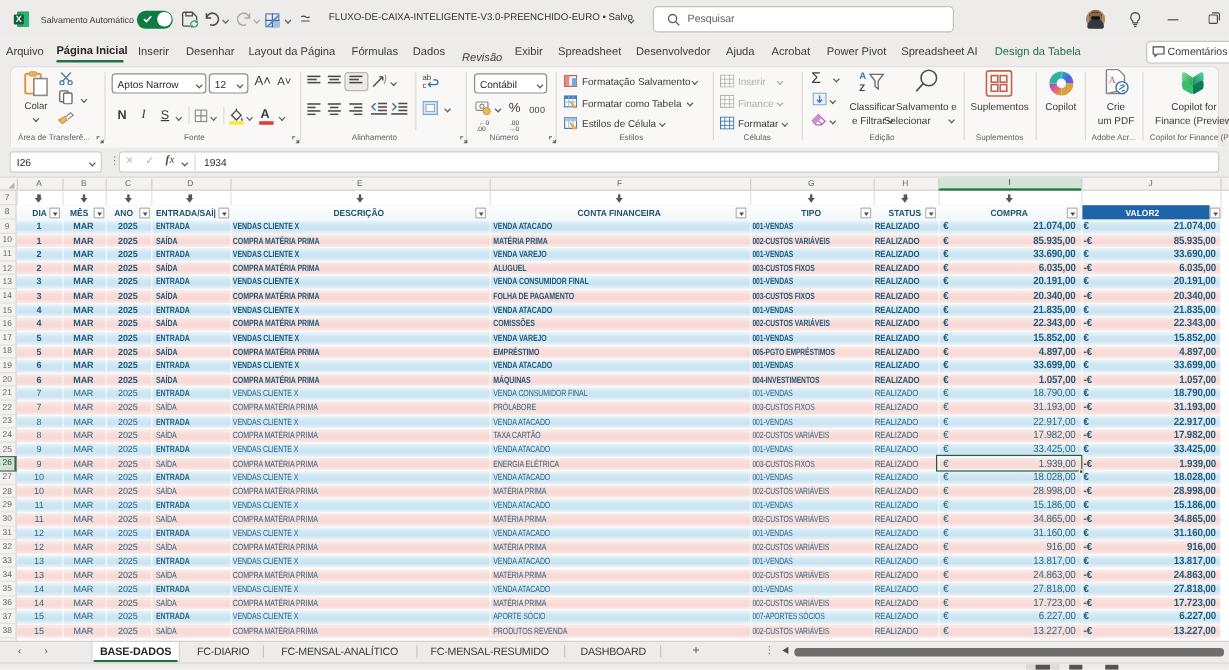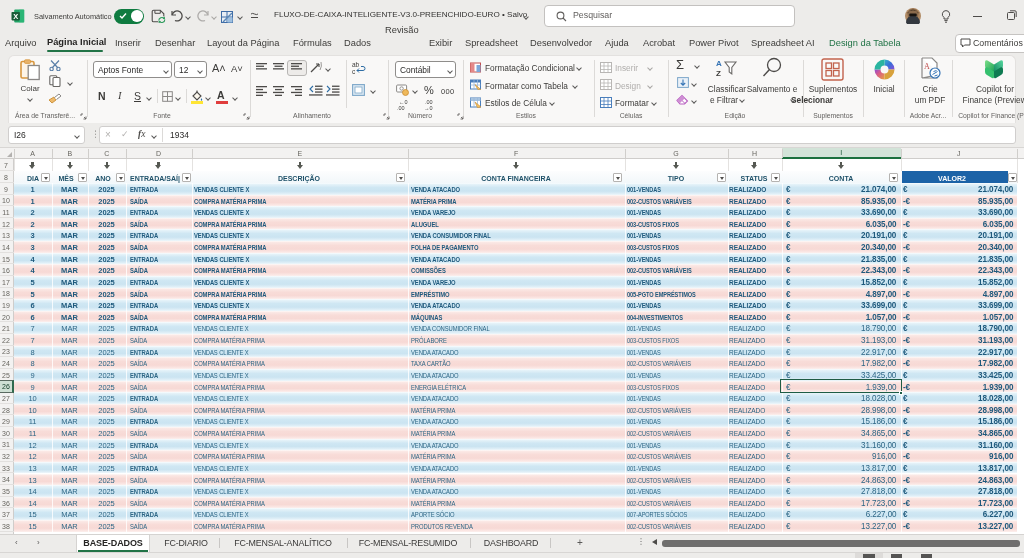--- a/index.html
+++ b/index.html
@@ -87,21 +87,21 @@
 <path d="M3 0.8 L8 0.8 A1.2 1.2 0 0 1 9.2 2 L9.2 7" stroke="#4d4b49" fill="none" stroke-width="1"></path>
 </svg>
 <div class="ab" style="left:0;top:32px;width:1024px;height:23px;background:#edecea;"></div>
 <div class="ab" style="left:5px;top:37.5px;font-size:9.3px;color:#3c3b39;">Arquivo</div>
 <div class="ab" style="left:47px;top:37px;font-size:9.3px;font-weight:bold;color:#262524;">Página Inicial</div>
 <div class="ab" style="left:115px;top:37.5px;font-size:9.3px;color:#3c3b39;">Inserir</div>
 <div class="ab" style="left:155px;top:37.5px;font-size:9.3px;color:#3c3b39;">Desenhar</div>
 <div class="ab" style="left:207px;top:37.5px;font-size:9.3px;color:#3c3b39;">Layout da Página</div>
 <div class="ab" style="left:293px;top:37.5px;font-size:9.3px;color:#3c3b39;">Fórmulas</div>
 <div class="ab" style="left:344px;top:37.5px;font-size:9.3px;color:#3c3b39;">Dados</div>
-<div class="ab" style="left:385px;top:25px;font-size:9.3px;color:#3c3b39;">Revisão</div>
+<div class="ab" style="left:385px;top:43px;font-size:9.3px;color:#3c3b39;font-style:italic;">Revisão</div>
 <div class="ab" style="left:429px;top:37.5px;font-size:9.3px;color:#3c3b39;">Exibir</div>
 <div class="ab" style="left:465px;top:37.5px;font-size:9.3px;color:#3c3b39;">Spreadsheet</div>
 <div class="ab" style="left:530px;top:37.5px;font-size:9.3px;color:#3c3b39;">Desenvolvedor</div>
 <div class="ab" style="left:605px;top:37.5px;font-size:9.3px;color:#3c3b39;">Ajuda</div>
 <div class="ab" style="left:643px;top:37.5px;font-size:9.3px;color:#3c3b39;">Acrobat</div>
 <div class="ab" style="left:689px;top:37.5px;font-size:9.3px;color:#3c3b39;">Power Pivot</div>
 <div class="ab" style="left:751px;top:37.5px;font-size:9.3px;color:#3c3b39;">Spreadsheet AI</div>
 <div class="ab" style="left:829px;top:37.5px;font-size:9.3px;color:#217346;">Design da Tabela</div>
 <div class="ab" style="left:47px;top:49.5px;width:56px;height:2.2px;background:#217346;border-radius:1px;"></div>
 <div class="ab" style="left:955px;top:33.5px;width:75px;height:19px;background:#fff;border:1px solid #c6c4c2;border-radius:4px;"></div>
@@ -158,21 +158,21 @@
 <svg class="ab" style="left:49px;top:75px" width="12" height="12" viewBox="0 0 12 12">
 <rect x="0.8" y="0.8" width="7" height="9" rx="1" stroke="#696765" fill="#fff" stroke-width="1.1"></rect>
 <rect x="4" y="2.5" width="7" height="9" rx="1" stroke="#696765" fill="#fff" stroke-width="1.1"></rect>
 </svg>
 <span class="chev" style="left:68px;top:80px;"></span>
 <svg class="ab" style="left:48px;top:93px" width="14" height="12" viewBox="0 0 14 12">
 <path d="M1 7 L6 4 L8 7 L4 10 Z" fill="#eeb96a" stroke="#c98d33" stroke-width="0.9"></path>
 <path d="M6.5 4.5 L11 1 L13 3 L8.5 6.5" fill="#fff" stroke="#8a8886" stroke-width="1"></path>
 </svg>
 <div class="ab" style="left:93px;top:61px;width:79px;height:17px;background:#fff;border:1px solid #8f8d8b;border-radius:3px;"></div>
-<div class="ab" style="left:98px;top:65px;font-size:8.4px;color:#2b2a29;">Aptos Fonte</div>
+<div class="ab" style="left:98px;top:65px;font-size:8.4px;color:#2b2a29;">Aptos Narrow</div>
 <span class="chev" style="left:164px;top:68px;"></span>
 <div class="ab" style="left:174px;top:61px;width:33px;height:17px;background:#fff;border:1px solid #8f8d8b;border-radius:3px;"></div>
 <div class="ab" style="left:179px;top:65px;font-size:8.4px;color:#2b2a29;">12</div>
 <span class="chev" style="left:198px;top:68px;"></span>
 <div class="ab" style="left:212px;top:62px;font-size:11px;color:#3c3b39;">A˄</div>
 <div class="ab" style="left:231px;top:63px;font-size:9.5px;color:#3c3b39;">A˅</div>
 <div class="ab" style="left:98px;top:90px;font-size:10.5px;font-weight:bold;color:#3c3b39;">N</div>
 <div class="ab" style="left:118px;top:90px;font-size:10.5px;font-style:italic;color:#3c3b39;font-family:'Liberation Serif',serif;">I</div>
 <div class="ab" style="left:134px;top:90px;font-size:10.5px;text-decoration:underline;color:#3c3b39;">S</div>
 <span class="chev" style="left:147px;top:95px;"></span>
@@ -275,21 +275,21 @@
   </svg>
 <svg class="ab" style="left:423px;top:99px" width="15" height="11" viewBox="0 0 15 11">
 <text x="2" y="5" font-size="5.5" fill="#3c3b39">.00</text>
     <text x="1" y="10.5" font-size="5.5" fill="#3c3b39">→0</text>
   </svg>
 <svg class="ab" style="left:470px;top:61.5px" width="11" height="11" viewBox="0 0 11 11">
     <rect x="0.5" y="1" width="10" height="9" fill="#fff" stroke="#c24f4f" stroke-width="1"></rect>
     <rect x="0.5" y="1" width="4" height="9" fill="#e48989"></rect>
     <rect x="6.5" y="3" width="4" height="7" fill="#7da7d9"></rect>
   </svg>
-<div class="ab" style="left:485px;top:63.0px;font-size:8.3px;color:#3c3b39;">Formatação Condicional</div>
+<div class="ab" style="left:485px;top:63.0px;font-size:8.3px;color:#3c3b39;">Formatação Salvamento</div>
 <span class="chev" style="left:577px;top:65.0px;"></span>
 <svg class="ab" style="left:470px;top:79px" width="11" height="11" viewBox="0 0 11 11">
     <rect x="0.5" y="1" width="10" height="9" fill="#fff" stroke="#4a7ebb" stroke-width="1"></rect>
     <rect x="0.5" y="1" width="10" height="2.5" fill="#4a7ebb"></rect>
     <path d="M0.5 6 L10.5 6 M4 1 L4 10 M7.5 1 L7.5 10" stroke="#9ab7d9" stroke-width="0.8"></path>
     <path d="M5 5.5 L10.8 10.5 L8 10.8 Z" fill="#f2c063" stroke="#c98d33" stroke-width="0.6"></path>
   </svg>
 <div class="ab" style="left:485px;top:80.5px;font-size:8.3px;color:#3c3b39;">Formatar como Tabela</div>
 <span class="chev" style="left:573px;top:82.5px;"></span>
 <svg class="ab" style="left:470px;top:96.5px" width="11" height="11" viewBox="0 0 11 11">
@@ -303,21 +303,21 @@
 <svg class="ab" style="left:600px;top:61.5px" width="12" height="11" viewBox="0 0 12 11">
 <rect x="0.5" y="0.5" width="11" height="10" fill="#fff" stroke="#b8b6b4" stroke-width="1"></rect>
 <path d="M0.5 4 L11.5 4 M0.5 7.5 L11.5 7.5 M4 0.5 L4 10.5 M8 0.5 L8 10.5" stroke="#b8b6b4" stroke-width="0.8"></path>
 </svg>
 <div class="ab" style="left:615px;top:63.0px;font-size:8.3px;color:#b0aeac;">Inserir</div>
 <span class="chev lt" style="left:648px;top:65.0px;"></span>
 <svg class="ab" style="left:600px;top:79px" width="12" height="11" viewBox="0 0 12 11">
 <rect x="0.5" y="0.5" width="11" height="10" fill="#fff" stroke="#b8b6b4" stroke-width="1"></rect>
 <path d="M0.5 4 L11.5 4 M0.5 7.5 L11.5 7.5 M4 0.5 L4 10.5 M8 0.5 L8 10.5" stroke="#b8b6b4" stroke-width="0.8"></path>
 </svg>
-<div class="ab" style="left:615px;top:80.5px;font-size:8.3px;color:#b0aeac;">Design</div>
+<div class="ab" style="left:615px;top:80.5px;font-size:8.3px;color:#b0aeac;">Finance</div>
 <span class="chev lt" style="left:648px;top:82.5px;"></span>
 <svg class="ab" style="left:600px;top:96.5px" width="12" height="11" viewBox="0 0 12 11">
 <rect x="0.5" y="0.5" width="11" height="10" fill="#fff" stroke="#4a7ebb" stroke-width="1"></rect>
 <path d="M0.5 4 L11.5 4 M0.5 7.5 L11.5 7.5 M4 0.5 L4 10.5 M8 0.5 L8 10.5" stroke="#4a7ebb" stroke-width="0.8"></path>
 </svg>
 <div class="ab" style="left:615px;top:98.0px;font-size:8.3px;color:#3c3b39;">Formatar</div>
 <span class="chev " style="left:652px;top:100.0px;"></span>
 <div class="ab" style="left:676px;top:57px;font-size:13px;color:#3c3b39;">Σ</div>
 <span class="chev" style="left:695px;top:63px;"></span>
 <svg class="ab" style="left:677px;top:77px" width="12" height="11" viewBox="0 0 12 11">
@@ -337,21 +337,21 @@
 <path d="M9 4 L20 4 L15.8 9.5 L15.8 16 L13.2 14 L13.2 9.5 Z" stroke="#6b6967" fill="#fff" stroke-width="1.1"></path>
 </svg>
 <div class="ab" style="left:727px;top:84px;font-size:8.3px;color:#3c3b39;transform:translateX(-50%);white-space:nowrap;">Classificar</div>
 <div class="ab" style="left:724px;top:94.5px;font-size:8.3px;color:#3c3b39;transform:translateX(-50%);white-space:nowrap;">e Filtrar</div>
 <span class="chev" style="left:740px;top:97px;"></span>
 <svg class="ab" style="left:762px;top:57px" width="21" height="21" viewBox="0 0 21 21">
 <circle cx="12" cy="8" r="6.5" stroke="#4d4b49" fill="none" stroke-width="1.3"></circle>
 <path d="M7.5 12.5 L1.5 19" stroke="#4d4b49" stroke-width="1.4"></path>
 </svg>
 <div class="ab" style="left:772px;top:84px;font-size:8.3px;color:#3c3b39;transform:translateX(-50%);white-space:nowrap;">Salvamento e</div>
-<div class="ab" style="left:812px;top:94.5px;font-size:8.3px;color:#3c3b39;transform:translateX(-50%);white-space:nowrap;font-weight:bold;">Selecionar</div>
+<div class="ab" style="left:756px;top:94.5px;font-size:8.3px;color:#3c3b39;transform:translateX(-50%);white-space:nowrap;">Selecionar</div>
 <span class="chev" style="left:791px;top:97px;"></span>
 <svg class="ab" style="left:821px;top:58px" width="23" height="23" viewBox="0 0 23 23">
 <rect x="1" y="1" width="21" height="21" rx="2" stroke="#c2634d" fill="none" stroke-width="1.4"></rect>
 <rect x="5" y="5" width="5.5" height="5.5" stroke="#c2634d" fill="none" stroke-width="1.3"></rect>
 <rect x="12.5" y="5" width="5.5" height="5.5" stroke="#c2634d" fill="none" stroke-width="1.3"></rect>
 <rect x="5" y="12.5" width="5.5" height="5.5" stroke="#c2634d" fill="none" stroke-width="1.3"></rect>
 <rect x="12.5" y="12.5" width="5.5" height="5.5" stroke="#c2634d" fill="none" stroke-width="1.3"></rect>
 </svg>
 <div class="ab" style="left:833px;top:84px;font-size:8.3px;color:#3c3b39;transform:translateX(-50%);white-space:nowrap;">Suplementos</div>
 <svg class="ab" style="left:874px;top:59px" width="21" height="21" viewBox="0 0 21 21">
@@ -365,21 +365,21 @@
 <stop offset="0" stop-color="#e8a33d"></stop>
         <stop offset="0.6" stop-color="#d85b8a"></stop>
         <stop offset="1" stop-color="#8a4fd8"></stop>
       </linearGradient>
     </defs>
 <path d="M10.5 0.5 A10 10 0 0 1 20.5 10.5 L14.5 10.5 A4 4 0 0 0 10.5 6.5 Z" fill="url(#cp1)"></path>
 <path d="M10.5 20.5 A10 10 0 0 1 0.5 10.5 L6.5 10.5 A4 4 0 0 0 10.5 14.5 Z" fill="url(#cp2)"></path>
 <path d="M0.5 10.5 A10 10 0 0 1 10.5 0.5 L10.5 6.5 A4 4 0 0 0 6.5 10.5 Z" fill="#2bb5a0"></path>
 <path d="M20.5 10.5 A10 10 0 0 1 10.5 20.5 L10.5 14.5 A4 4 0 0 0 14.5 10.5 Z" fill="#d8a23d"></path>
 </svg>
-<div class="ab" style="left:884px;top:84px;font-size:8.3px;color:#3c3b39;transform:translateX(-50%);white-space:nowrap;">Inicial</div>
+<div class="ab" style="left:884px;top:84px;font-size:8.3px;color:#3c3b39;transform:translateX(-50%);white-space:nowrap;">Copilot</div>
 <svg class="ab" style="left:920px;top:57px" width="21" height="24" viewBox="0 0 21 24">
 <path d="M2 1 L12 1 L17 6 L17 14 M17 18 L17 21 L2 21 Z M2 1 L2 21" stroke="#8a8886" fill="#fff" stroke-width="1.2"></path>
 <text x="4" y="12" font-size="8" fill="#c24f4f" font-family="Liberation Serif">A</text>
 <circle cx="15" cy="16" r="5" stroke="#3674b5" fill="#fff" stroke-width="1.2"></circle>
 <path d="M12.5 17.5 L17.5 14.5 M13.5 14.5 l3 -1 m1 4.5 l-3 1" stroke="#3674b5" stroke-width="1" fill="none"></path>
 </svg>
 <div class="ab" style="left:930px;top:84px;font-size:8.3px;color:#3c3b39;transform:translateX(-50%);white-space:nowrap;">Crie</div>
 <div class="ab" style="left:930px;top:94.5px;font-size:8.3px;color:#3c3b39;transform:translateX(-50%);white-space:nowrap;">um PDF</div>
 <svg class="ab" style="left:983px;top:57px" width="22" height="23" viewBox="0 0 22 23">
 <defs>
@@ -532,21 +532,21 @@
 <div class="ab" style="left:129.5px;top:171px;height:12px;line-height:10.6px;white-space:nowrap;"><span style="display:inline-block;font-size:7.4px;font-weight:bold;color:#1d5068;transform:scaleX(0.95);transform-origin:0 50%;">ENTRADA/SAÍ|</span></div>
 <div class="hbtn" style="left:182px;top:172.6px;"></div>
 <div class="ab" style="left:299px;top:171px;height:12px;line-height:10.6px;transform:translateX(-50%);white-space:nowrap;"><span style="display:inline-block;font-size:7.4px;font-weight:bold;color:#1d5068;transform:scaleX(0.95);transform-origin:50% 50%;">DESCRIÇÃO</span></div>
 <div class="hbtn" style="left:396px;top:172.6px;"></div>
 <div class="ab" style="left:516px;top:171px;height:12px;line-height:10.6px;transform:translateX(-50%);white-space:nowrap;"><span style="display:inline-block;font-size:7.4px;font-weight:bold;color:#1d5068;transform:scaleX(0.95);transform-origin:50% 50%;">CONTA FINANCEIRA</span></div>
 <div class="hbtn" style="left:612.5px;top:172.6px;"></div>
 <div class="ab" style="left:676px;top:171px;height:12px;line-height:10.6px;transform:translateX(-50%);white-space:nowrap;"><span style="display:inline-block;font-size:7.4px;font-weight:bold;color:#1d5068;transform:scaleX(0.95);transform-origin:50% 50%;">TIPO</span></div>
 <div class="hbtn" style="left:716.5px;top:172.6px;"></div>
 <div class="ab" style="left:754px;top:171px;height:12px;line-height:10.6px;transform:translateX(-50%);white-space:nowrap;"><span style="display:inline-block;font-size:7.4px;font-weight:bold;color:#1d5068;transform:scaleX(0.95);transform-origin:50% 50%;">STATUS</span></div>
 <div class="hbtn" style="left:770.5px;top:172.6px;"></div>
-<div class="ab" style="left:841px;top:171px;height:12px;line-height:10.6px;transform:translateX(-50%);white-space:nowrap;"><span style="display:inline-block;font-size:7.4px;font-weight:bold;color:#1d5068;transform:scaleX(0.95);transform-origin:50% 50%;">CONTA</span></div>
+<div class="ab" style="left:841px;top:171px;height:12px;line-height:10.6px;transform:translateX(-50%);white-space:nowrap;"><span style="display:inline-block;font-size:7.4px;font-weight:bold;color:#1d5068;transform:scaleX(0.95);transform-origin:50% 50%;">COMPRA</span></div>
 <div class="hbtn" style="left:888.5px;top:172.6px;"></div>
 <div class="ab" style="left:901.5px;top:171px;width:106px;height:12px;background:#1c63a7;"></div>
 <div class="ab" style="left:952px;top:171px;height:12px;line-height:10.6px;transform:translateX(-50%);white-space:nowrap;"><span style="display:inline-block;font-size:7.4px;font-weight:bold;color:#fff;transform:scaleX(0.95);transform-origin:50% 50%;">VALOR2</span></div>
 <div class="hbtn" style="left:1007.5px;top:172.6px;"></div>
 <div class="ab" style="left:13.5px;top:183.0px;width:1003px;height:11.62px;background:linear-gradient(180deg,#fcfeff 0%,#e6f3f9 10%,#cfe7f3 38%,#cbe4f1 68%,#dcedf6 86%,#eff7fb 100%);"></div>
 <div class="ab" style="left:32.5px;top:183.0px;height:11.62px;line-height:8.719999999999999px;transform:translateX(-50%);white-space:nowrap;"><span style="display:inline-block;font-size:7.5px;font-weight:bold;color:#1f5a7d;transform:scaleX(1.0);transform-origin:50% 50%;letter-spacing:-0.1px;">1</span></div>
 <div class="ab" style="left:69.5px;top:183.0px;height:11.62px;line-height:8.719999999999999px;transform:translateX(-50%);white-space:nowrap;"><span style="display:inline-block;font-size:7.5px;font-weight:bold;color:#1f5a7d;transform:scaleX(1.0);transform-origin:50% 50%;letter-spacing:-0.1px;">MAR</span></div>
 <div class="ab" style="left:106.5px;top:183.0px;height:11.62px;line-height:8.719999999999999px;transform:translateX(-50%);white-space:nowrap;"><span style="display:inline-block;font-size:7.5px;font-weight:bold;color:#1f5a7d;transform:scaleX(1.0);transform-origin:50% 50%;letter-spacing:-0.1px;">2025</span></div>
 <div class="ab" style="left:129.5px;top:183.0px;height:11.62px;line-height:8.719999999999999px;white-space:nowrap;"><span style="display:inline-block;font-size:7.5px;font-weight:bold;color:#1f5a7d;transform:scaleX(0.78);transform-origin:0 50%;letter-spacing:-0.1px;">ENTRADA</span></div>
 <div class="ab" style="left:193.5px;top:183.0px;height:11.62px;line-height:8.719999999999999px;white-space:nowrap;"><span style="display:inline-block;font-size:7.5px;font-weight:bold;color:#1f5a7d;transform:scaleX(0.78);transform-origin:0 50%;letter-spacing:-0.1px;">VENDAS CLIENTE X</span></div>

